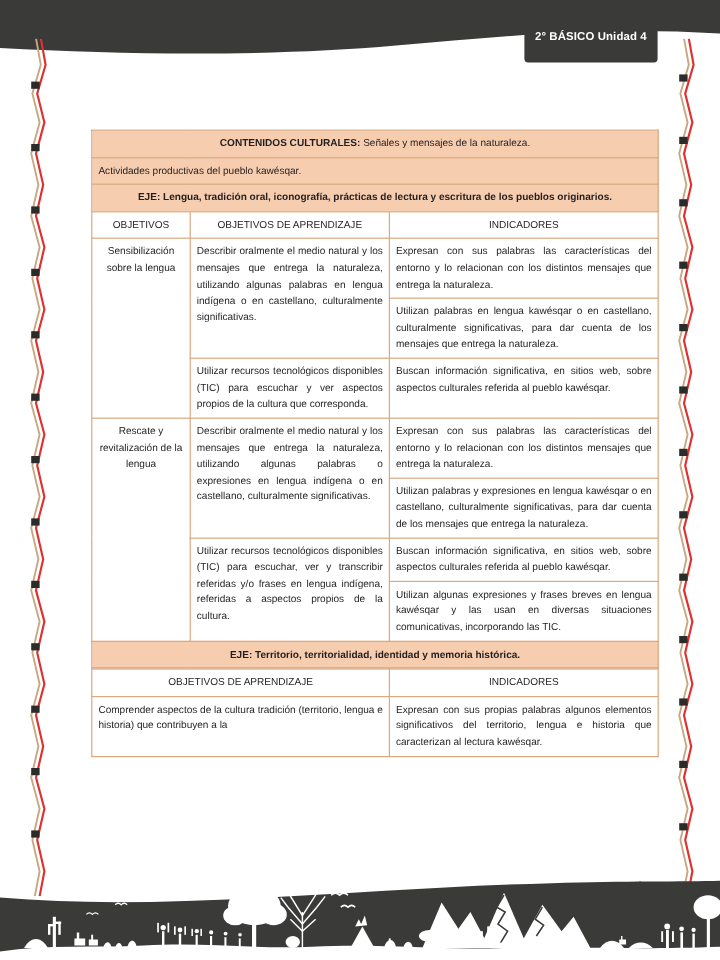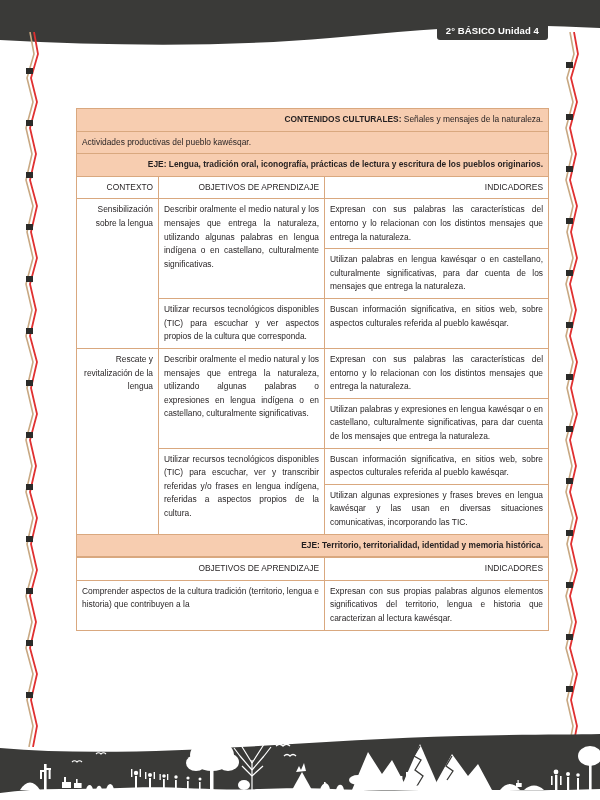--- a/index.html
+++ b/index.html
@@ -17,21 +17,21 @@
     overflow:hidden;
   }
   .top-banner svg{display:block;}
   .unit-chip{
     position:absolute;
     right:52px;top:22px;
     background:#3a3a38;
     color:#ffffff;
     font-size:9.5px;
     font-weight:bold;
-    padding:4px 9px 4px 9px;
+    padding:4px 9px 16px 9px;
     border-radius:3px;
     letter-spacing:0.1px;
     white-space:nowrap;
     line-height:1;
   }
 
   
   .side-strip{
     position:absolute;top:32px;width:34px;height:715px;
     overflow:hidden;
@@ -61,21 +61,21 @@
     border:0.8px solid #d9a87f;
     vertical-align:top;
     padding:4px 5px 4px 5px;
     line-height:1.62;
     text-align:justify;
     -webkit-hyphens:none;hyphens:none;
   }
   .hl{ background:#f7cdb0; }
   .hl-b{ background:#f7cdb0; font-weight:bold;margin-left:24px; }
   td.center{ text-align:left; }
-  td.plain{ text-align:right; }
+  td.plain{ text-align:center; }
   .col-ctx{width:82px;}
   .col-oa{width:166px;}
   .col-ind{width:224px;}
   .col-oa2{width:248px;}
   .col-ind2{width:224px;}
   .bold{font-weight:bold;}
 </style>
 </head>
 <body>
 
@@ -142,21 +142,21 @@
         <span class="bold">CONTENIDOS CULTURALES:</span><span> Señales y mensajes de la naturaleza.</span>
       </td>
     </tr>
     <tr>
       <td class="hl center" colspan="3">Actividades productivas del pueblo kawésqar.</td>
     </tr>
     <tr>
       <td class="hl-b plain" colspan="3">EJE: Lengua, tradición oral, iconografía, prácticas de lectura y escritura de los pueblos originarios.</td>
     </tr>
     <tr>
-      <td class="plain">CONTEXTO</td>
+      <td class="plain">OBJETIVOS</td>
       <td class="plain">OBJETIVOS DE APRENDIZAJE</td>
       <td class="plain">INDICADORES</td>
     </tr>
 
     <tr>
       <td rowspan="3" class="plain">Sensibilización sobre la lengua</td>
       <td rowspan="2">Describir oralmente el medio natural y los mensajes que entrega la naturaleza, utilizando algunas palabras en lengua indígena o en castellano, culturalmente significativas.</td>
       <td>Expresan con sus palabras las características del entorno y lo relacionan con los distintos mensajes que entrega la naturaleza.</td>
     </tr>
     <tr>

